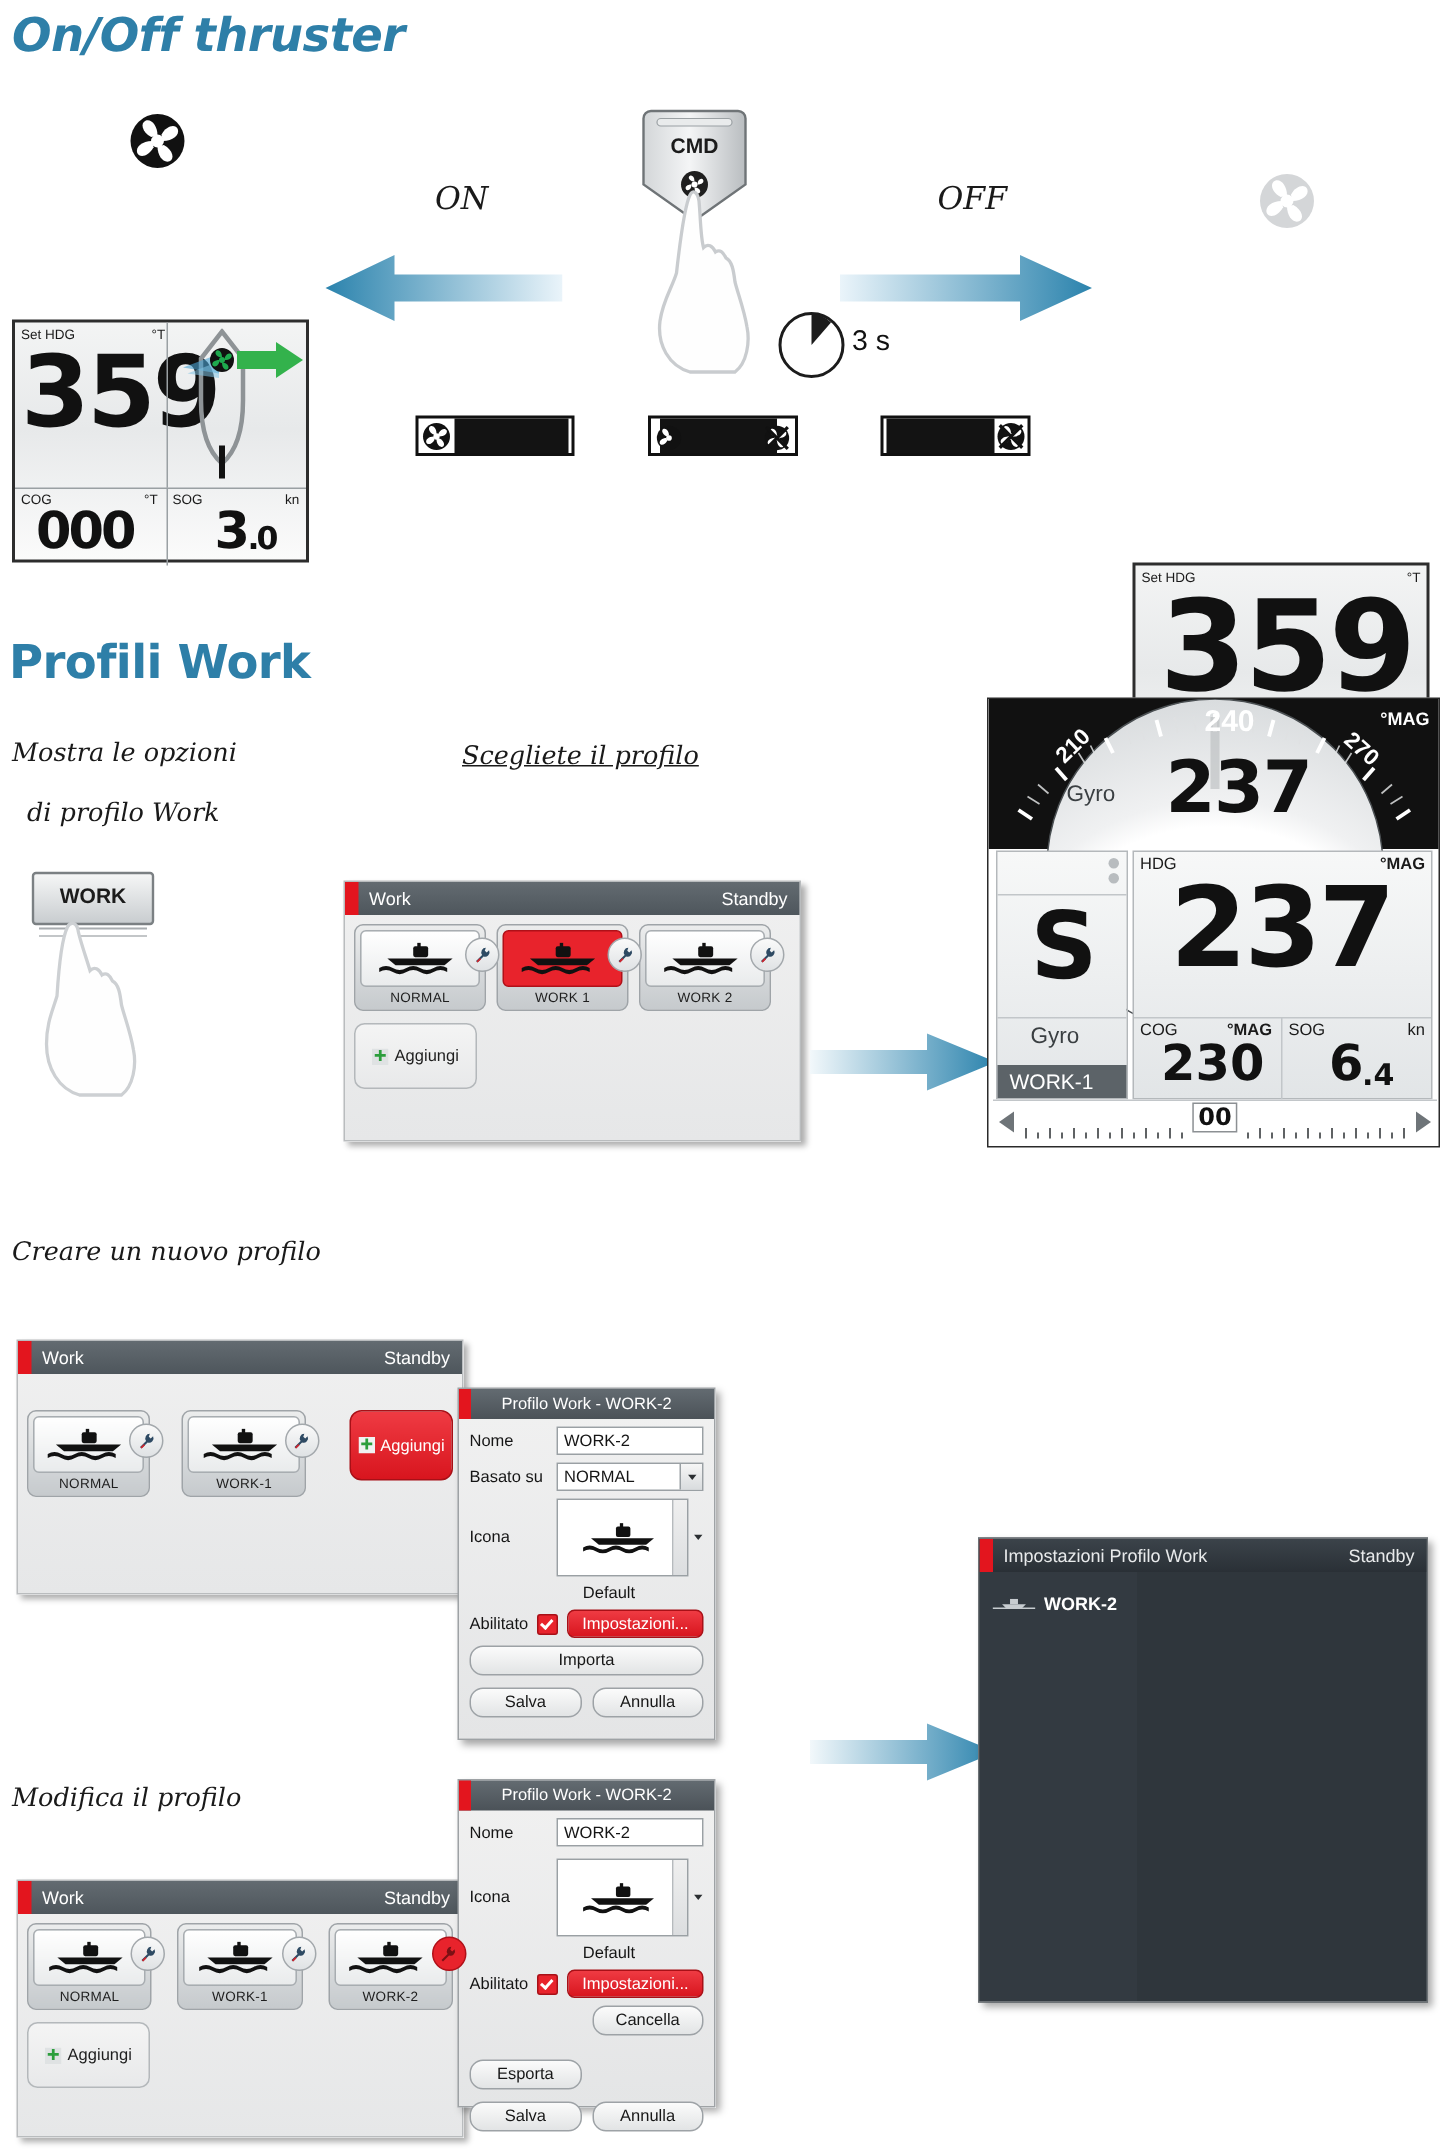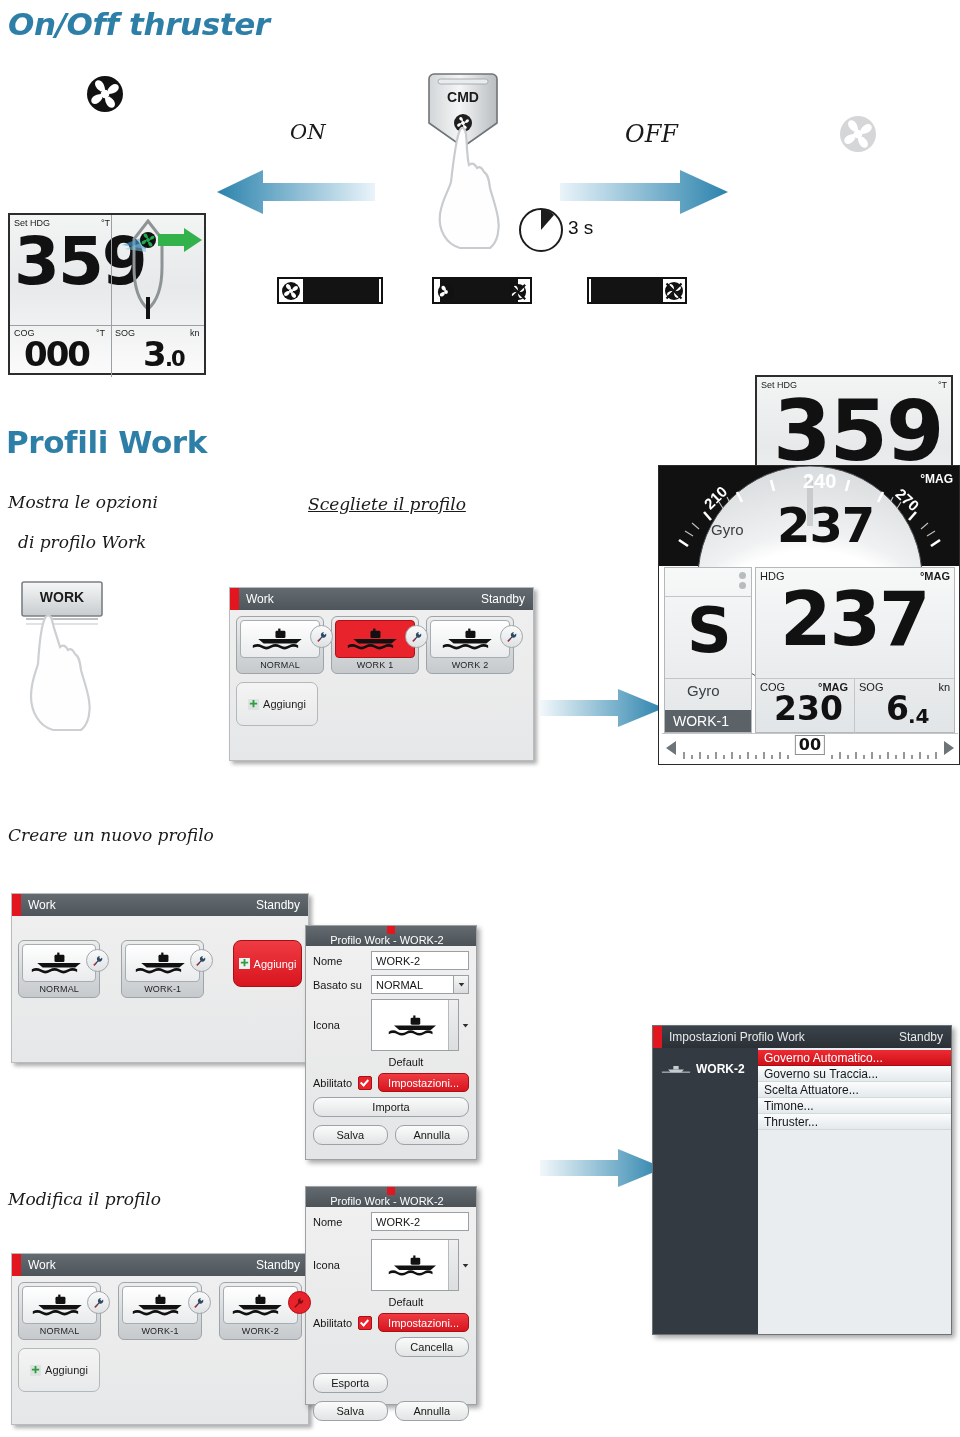--- a/index.html
+++ b/index.html
@@ -105,21 +105,21 @@
 
   
   .dlg{
     position:absolute;box-sizing:border-box;
     background:linear-gradient(180deg,#f1f1f1,#e4e5e6);
     border:1px solid #9ea2a5;box-shadow:3px 3px 5px rgba(0,0,0,.35);
     font-size:11px;color:#151515;
   }
   .dlgtitle{
     height:20px;background:linear-gradient(180deg,#636b71,#4b5258);
-    color:#fff;display:flex;align-items:center;font-size:11px;position:relative;flex-direction:column;
+    color:#fff;display:flex;align-items:center;font-size:11px;position:relative;
   }
   .dlgtitle .redtab{width:8px;height:100%;background:#e3151e;}
   .dlgtitle .t{flex:1;text-align:center;padding-right:8px;}
   .dlgrow{display:flex;align-items:center;margin:5px 7px;}
   .dlgrow .k{width:58px;font-size:11px;}
   .txtfield{
     flex:1;height:17px;background:#fff;border:1px solid #9aa0a4;
     display:flex;align-items:center;padding-left:4px;font-size:11px;
   }
   .selfield{
@@ -242,21 +242,21 @@
     <path d="M34 19.3 C34 16 32.3 14 30.6 14.6 C29 15.4 29.4 17.8 32 19 Z" fill="#1ea94e"></path>
     <path d="M35.7 21 C39 21 41 19.3 40.4 17.6 C39.6 16 37.2 16.4 36 19 Z" fill="#1ea94e"></path>
     <path d="M34 22.7 C34 26 35.7 28 37.4 27.4 C39 26.6 38.6 24.2 36 23 Z" fill="#1ea94e"></path>
     <path d="M32.3 21 C29 21 27 22.7 27.6 24.4 C28.4 26 30.8 25.6 32 23 Z" fill="#1ea94e"></path>
     <path d="M44 15 L70 15 L70 9 L88 21 L70 33 L70 27 L44 27 Z" fill="#33b24c"></path>
   </svg>
 </div>
 
 <div class="abs" style="left:290px;top:120px;font-family:'DejaVu Serif',serif;font-style:italic;font-size:21px;color:#1a1a1a;">ON</div>
 
-<div class="abs" style="left:625px;top:120px;font-family:'DejaVu Serif',serif;font-style:italic;font-size:24px;color:#1a1a1a;">OFF</div>
+<div class="abs" style="left:625px;top:120px;font-family:'DejaVu Serif',serif;font-style:italic;font-size:21px;color:#1a1a1a;">OFF</div>
 
 <svg class="abs arrowL" style="left:215px;top:168px;width:160px;height:48px;" viewBox="0 0 160 48">
   <defs>
       <linearGradient id="gl" x1="1" y1="0" x2="0" y2="0">
     <stop offset="0" stop-color="#eaf4fa"></stop>
         <stop offset="1" stop-color="#2b83ad"></stop>
   </linearGradient>
     </defs>
   <path d="M160 15 L48 15 L48 2 L2 24 L48 46 L48 33 L160 33 Z" fill="url(#gl)"></path>
 </svg>
@@ -712,27 +712,20 @@
     <div class="setleft">
       <div class="row">
         <svg viewBox="0 0 34 12" style="width:30px;height:11px;">
           <path d="M1 9 L33 9" stroke="#c7ccd0" stroke-width="1.2"></path>
           <path d="M8 6 L26 6 L23 9 L11 9 Z" fill="#c7ccd0"></path>
           <rect x="14" y="2" width="6" height="4" fill="#c7ccd0"></rect>
         </svg>
         <span>WORK-2</span>
       </div>
     </div>
-    <div class="setright">
-      <div class="mitem act">Governo Automatico...</div>
-      <div class="mitem">Governo su Traccia...</div>
-      <div class="mitem">Scelta Attuatore...</div>
-      <div class="mitem">Timone...</div>
-      <div class="mitem">Thruster...</div>
-    </div>
   </div>
 </div>
 
 <div class="abs caption" style="left:8px;top:1187px;">Modifica il profilo</div>
 
 <div class="wpanel" style="left:11px;top:1253px;width:298px;height:172px;">
   <div class="wtitle">
     <div class="redtab"></div>
     <div class="tl">Work</div>
     <div class="tr">Standby</div>

